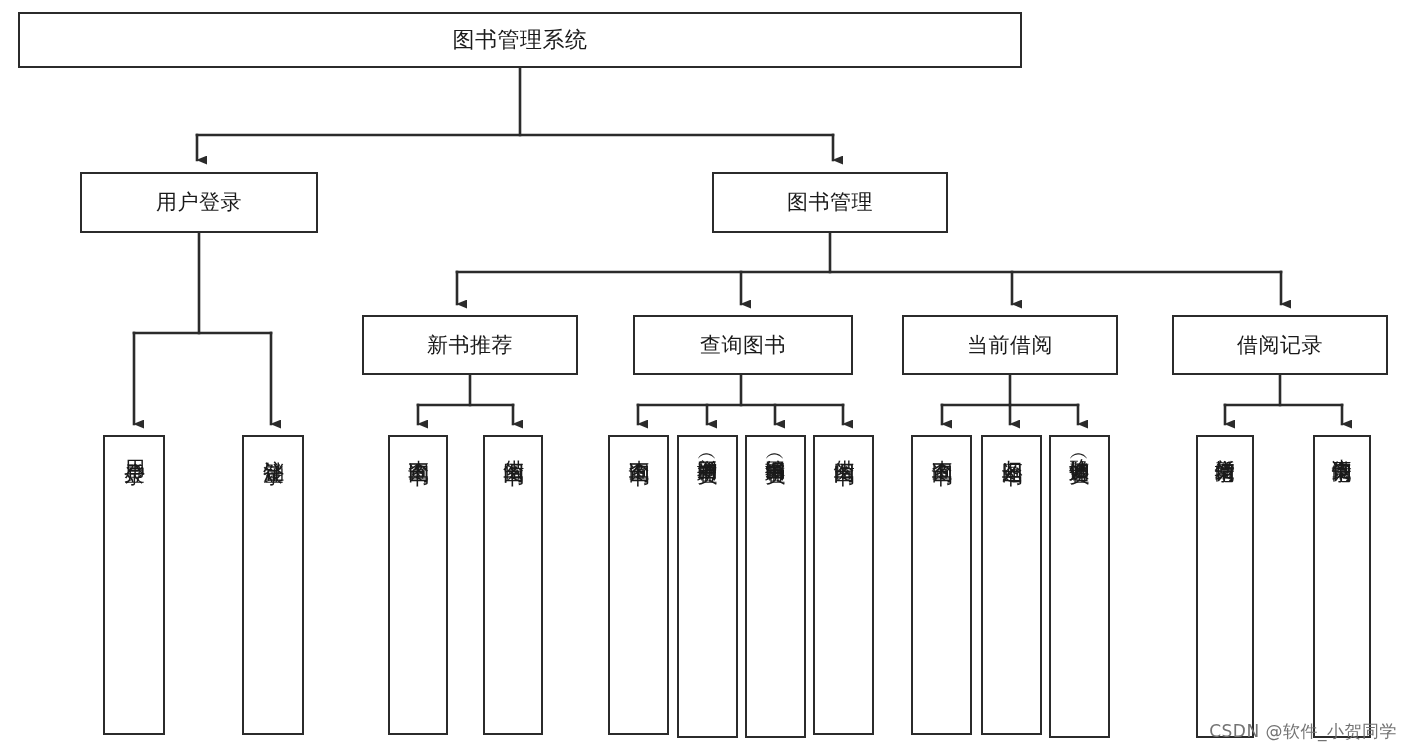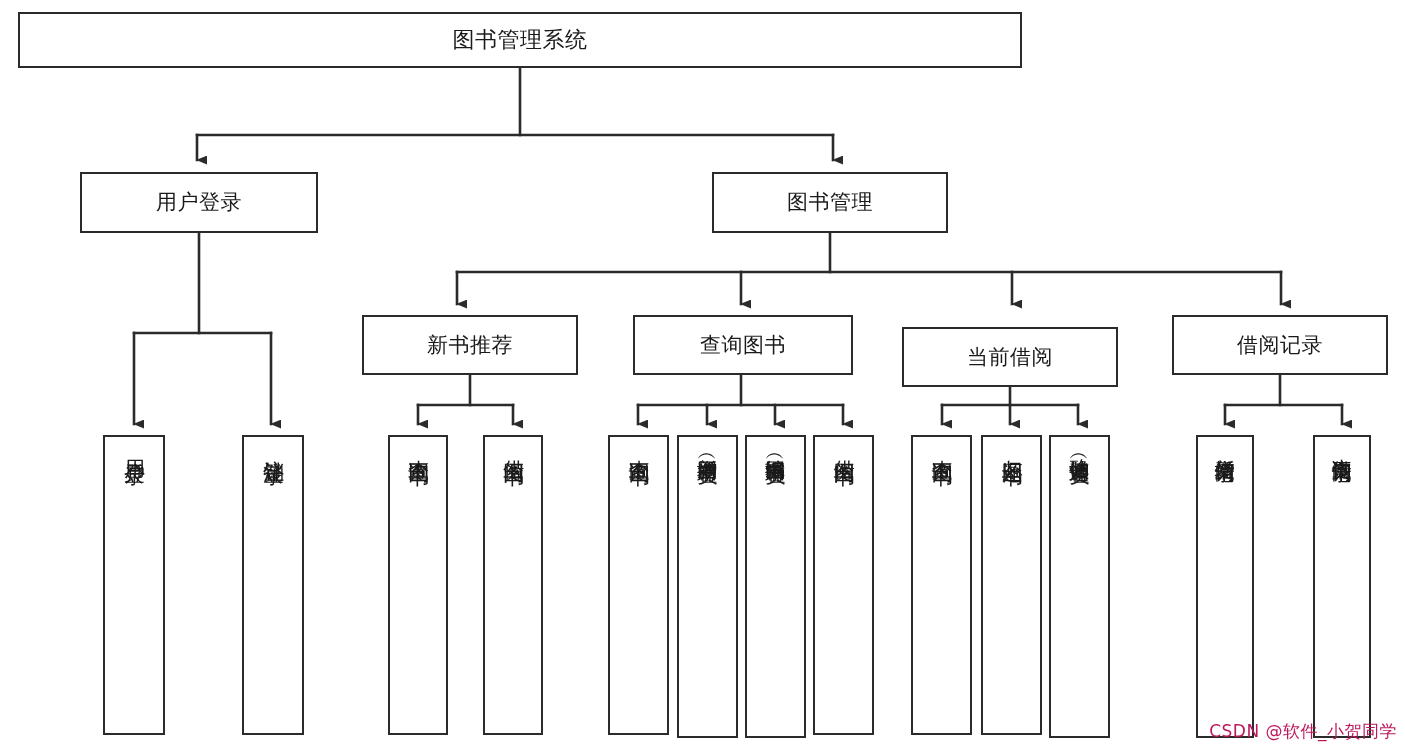--- a/index.html
+++ b/index.html
@@ -68,21 +68,21 @@
   }
   .node.vertical.tall .node-label {
     font-size: 20px;
     letter-spacing: 1px;
   }
   #watermark {
     position: absolute;
     right: 8px;
     bottom: 4px;
     font-size: 17px;
-    color: #be185d;
+    color: #737373;
     white-space: nowrap;
     letter-spacing: 0.5px;
   }
 </style>
 </head>
 <body>
 
 <div id="diagram-canvas">
 
   <svg id="edge-layer" viewBox="0 0 1405 747" width="1405" height="747" xmlns="http://www.w3.org/2000/svg">
@@ -145,21 +145,21 @@
   <div class="node horizontal" style="left:362px; top:315px; width:216px; height:60px;">
     <span class="node-label">新书推荐</span>
   </div>
 
   <div class="node horizontal" style="left:712px; top:172px; width:236px; height:61px;">
     <span class="node-label">图书管理</span>
   </div>
   <div class="node horizontal" style="left:633px; top:315px; width:220px; height:60px;">
     <span class="node-label">查询图书</span>
   </div>
-  <div class="node horizontal" style="left:902px; top:327px; width:216px; height:60px;">
+  <div class="node horizontal" style="left:902px; top:315px; width:216px; height:60px;">
     <span class="node-label">当前借阅</span>
   </div>
   <div class="node horizontal" style="left:1172px; top:315px; width:216px; height:60px;align-items:center;">
     <span class="node-label">借阅记录</span>
   </div>
 
   <div class="node vertical" style="left:103px; top:435px; width:62px; height:300px;">
     <span class="node-label">用户登录</span>
   </div>
   <div class="node vertical" style="left:242px; top:435px; width:62px; height:300px;">

